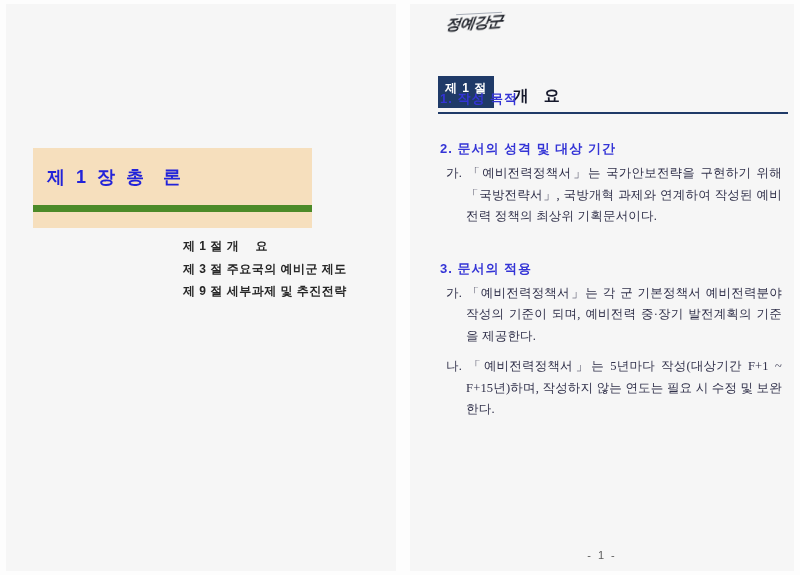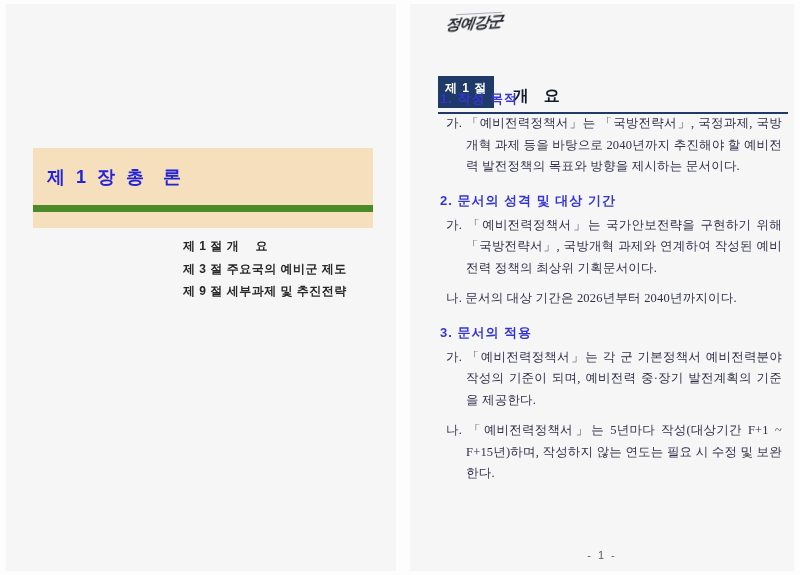--- a/index.html
+++ b/index.html
@@ -27,21 +27,21 @@
     height:567px;
     background:var(--page-bg);
   }
   .page-left{left:6px;width:390px;}
   .page-right{left:410px;width:384px;}
 
   
   .chapter-banner{
     position:absolute;
     left:27px;top:144px;
-    width:340px;height:80px;
+    width:279px;height:80px;
     background:var(--banner-beige);
     text-align:right;
   }
   .chapter-title{
     position:absolute;
     left:14px;top:17px;
     font-size:18px;
     font-weight:bold;
     letter-spacing:3px;
     color:var(--title-blue);
@@ -119,21 +119,21 @@
     color:#15182b;
     white-space:pre;
     vertical-align:bottom;
     padding-bottom:1px;
     margin-top:46px;
   }
   .content{
     position:absolute;
     left:30px;right:12px;top:86px;
   }
-  .sec{margin-top:14px;}
+  .sec{margin-top:32px;}
   .sec:first-child{margin-top:0;}
   .sec h2{
     font-size:13px;
     font-weight:bold;
     letter-spacing:1px;
     color:var(--heading-blue);
     margin-bottom:5px;
   }
   .sec p{
     font-family:"Liberation Serif", serif;
@@ -179,26 +179,24 @@
     </div>
 
     <header class="section-header">
       <span class="chip">제 1 절</span>
       <span class="header-title">개  요</span>
     </header>
 
     <main class="content" id="sections">
         <div class="sec">
           <h2>1. 작성 목적</h2>
-          <p>가. 「예비전력정책서」는 「국방전략서」, 국정과제, 국방개혁 과제 등을 바탕으로 2040년까지 추진해야 할 예비전력 발전정책의 목표와 방향을 제시하는 문서이다.</p>
         </div>
         <div class="sec">
           <h2>2. 문서의 성격 및 대상 기간</h2>
           <p>가. 「예비전력정책서」는 국가안보전략을 구현하기 위해 「국방전략서」, 국방개혁 과제와 연계하여 작성된 예비전력 정책의 최상위 기획문서이다.</p>
-          <p>나. 문서의 대상 기간은 2026년부터 2040년까지이다.</p>
         </div>
         <div class="sec">
           <h2>3. 문서의 적용</h2>
           <p>가. 「예비전력정책서」는 각 군 기본정책서 예비전력분야 작성의 기준이 되며, 예비전력 중·장기 발전계획의 기준을 제공한다.</p>
           <p>나. 「예비전력정책서」는 5년마다 작성(대상기간 F+1 ~ F+15년)하며, 작성하지 않는 연도는 필요 시 수정 및 보완한다.</p>
         </div>
       </main>
 
     <footer class="page-number">- 1 -</footer>
   </section>

